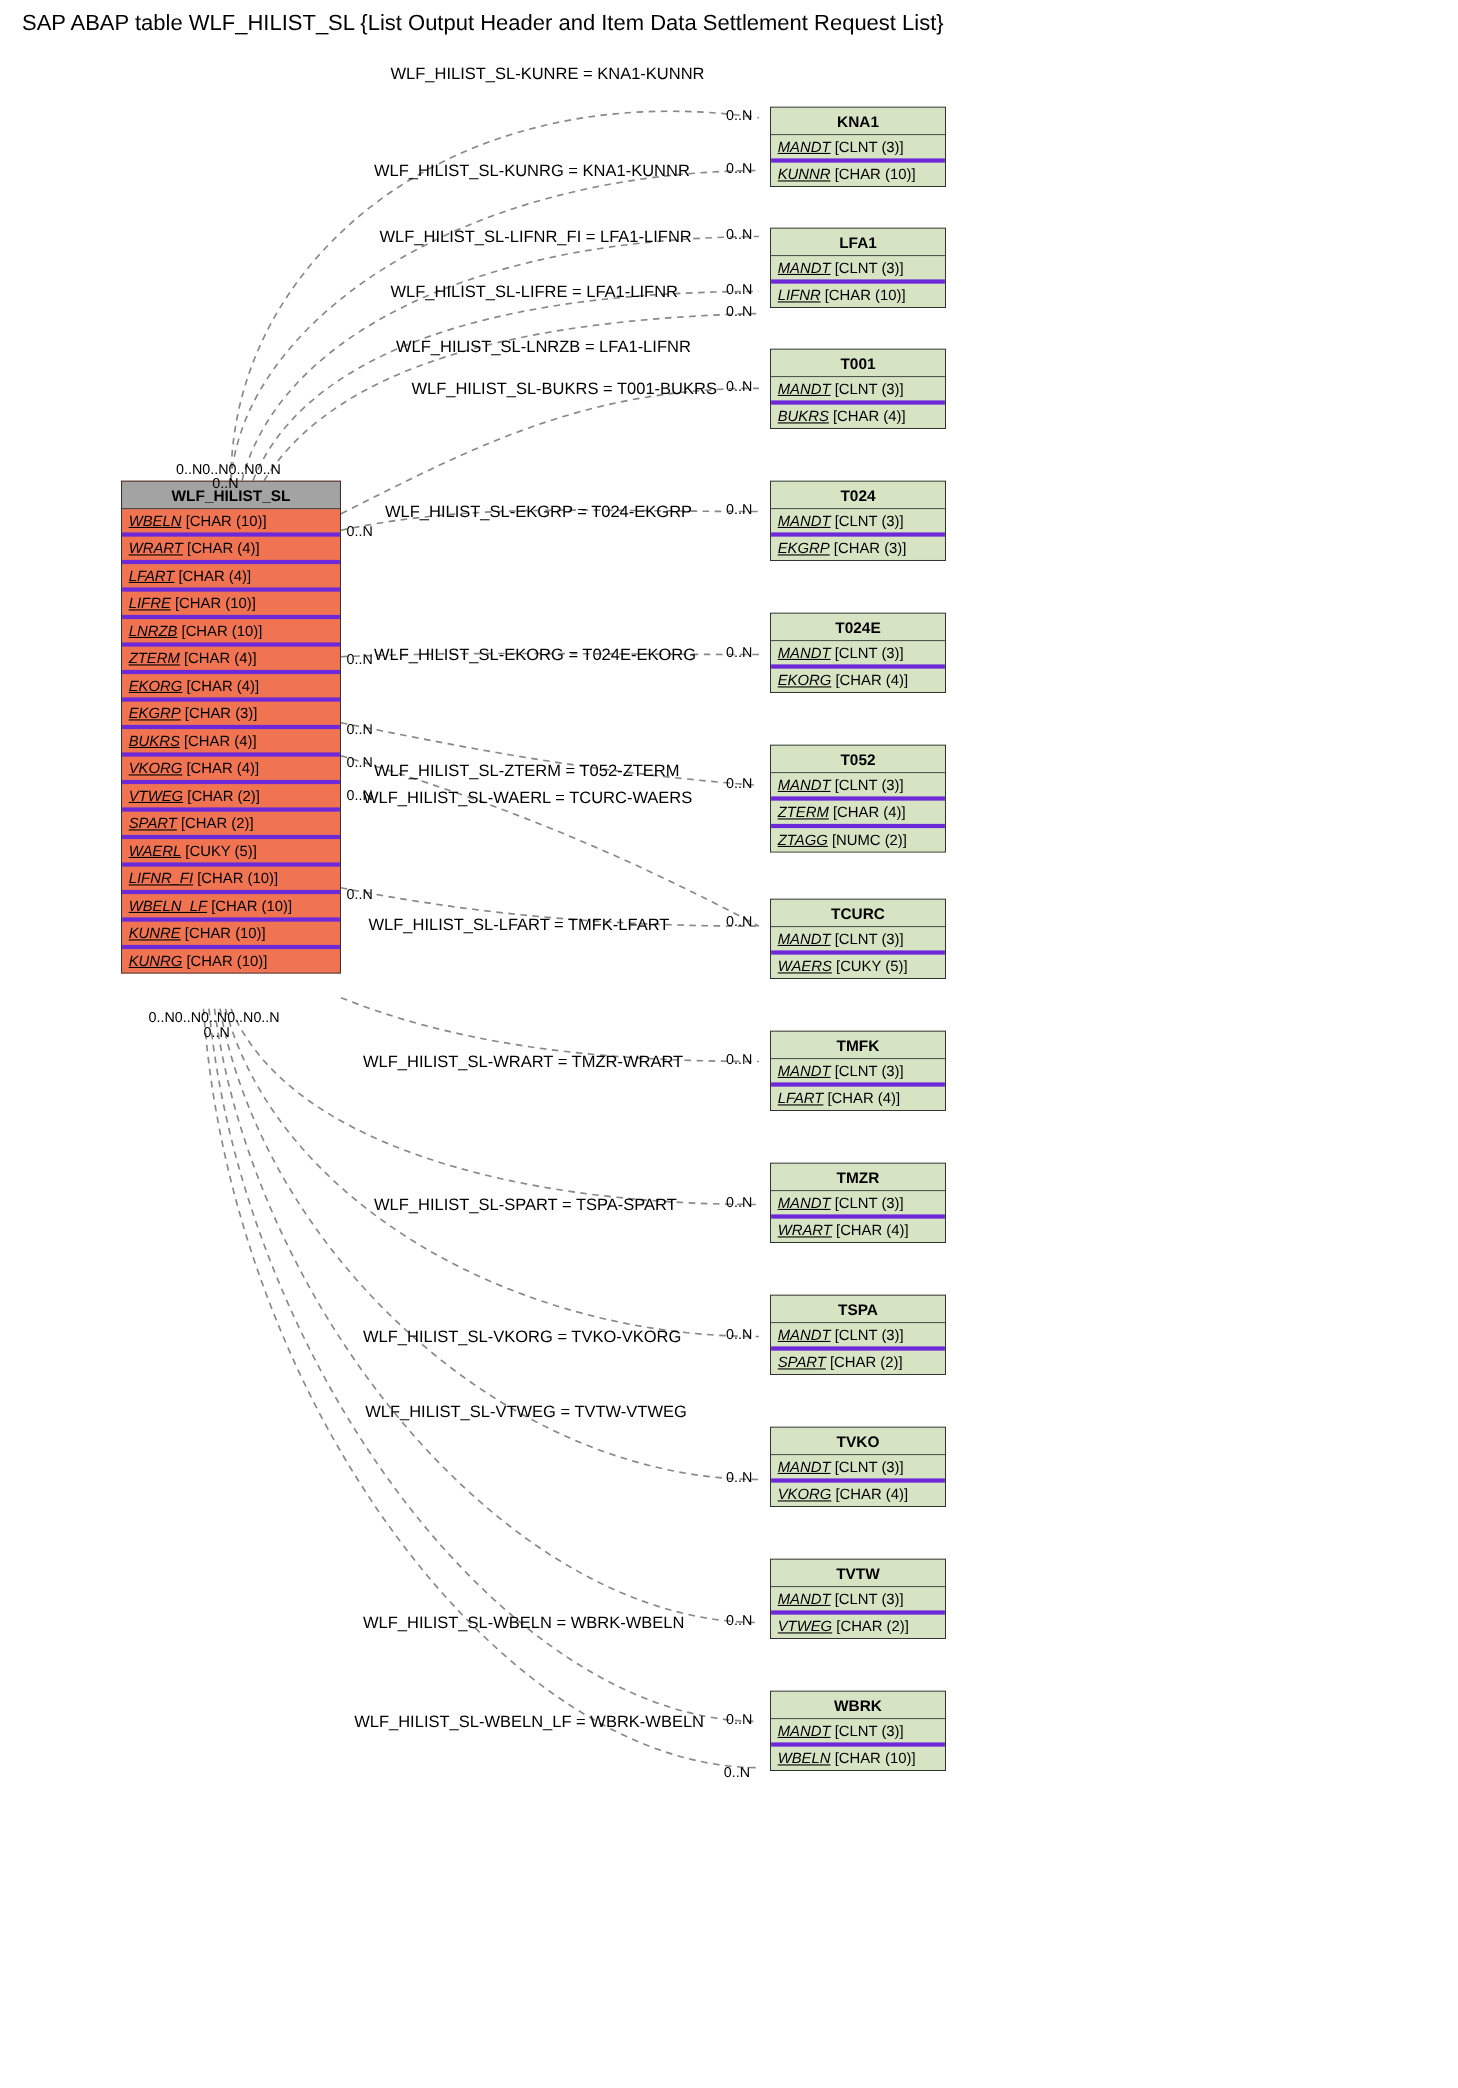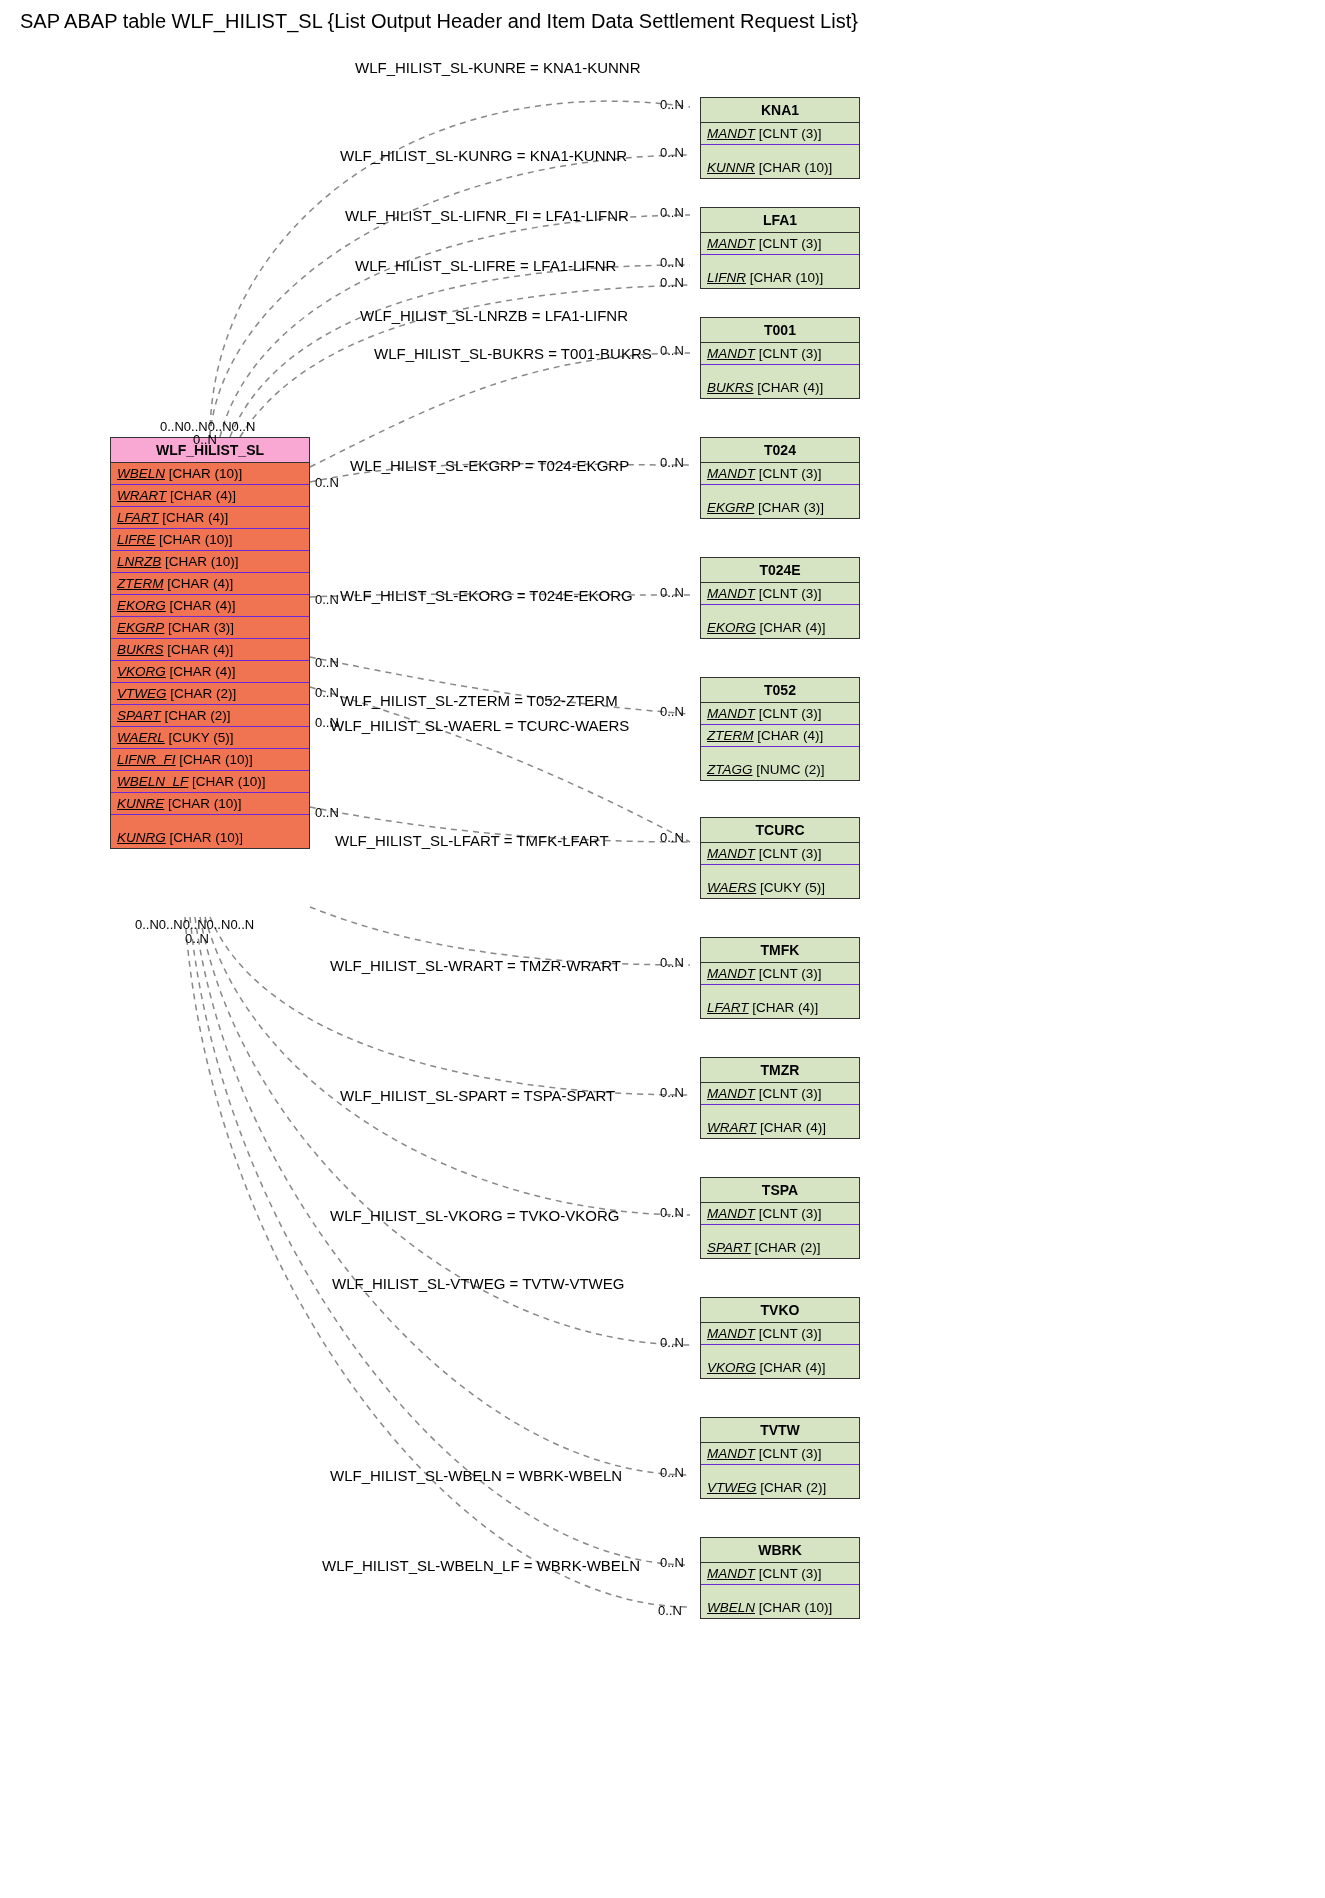--- a/index.html
+++ b/index.html
@@ -41,27 +41,27 @@
     top: 400px;
     width: 200px;
   }
   .entity .ent-header {
     font-weight: bold;
     text-align: center;
     border-bottom: 1px solid #333;
     padding: 4px 6px;
     background: inherit;
   }
-  .entity.main .ent-header { background: #f9a8d4; }
+  .entity.main .ent-header { background: #a3a3a3; }
   .entity .field {
-    border-bottom: 1px solid #6d28d9;
+    border-bottom: 4px solid #6d28d9;
     padding: 3px 6px;
     font-size: 13.5px;
   }
-  .entity .field:last-child { border-bottom: none; margin-top: 12px; }
+  .entity .field:last-child { border-bottom: none; }
   .entity .field .fname { font-style: italic; text-decoration: underline; }
   .entity.main .field .ftype,
   .entity .field .ftype { font-style: normal; }
   .entity.main .field { background: #f07452; }
   .entity.green .field { background: #d6e4c4; }
   .rel-label {
     position: absolute;
     font-size: 15px;
     white-space: nowrap;
   }

